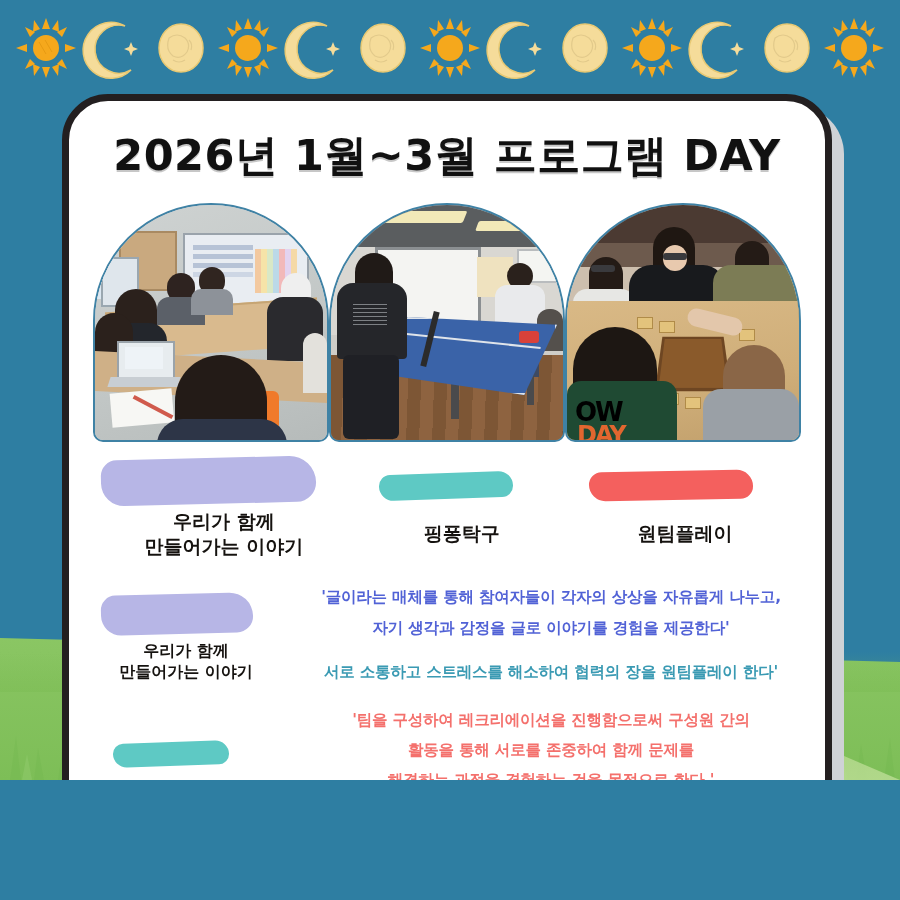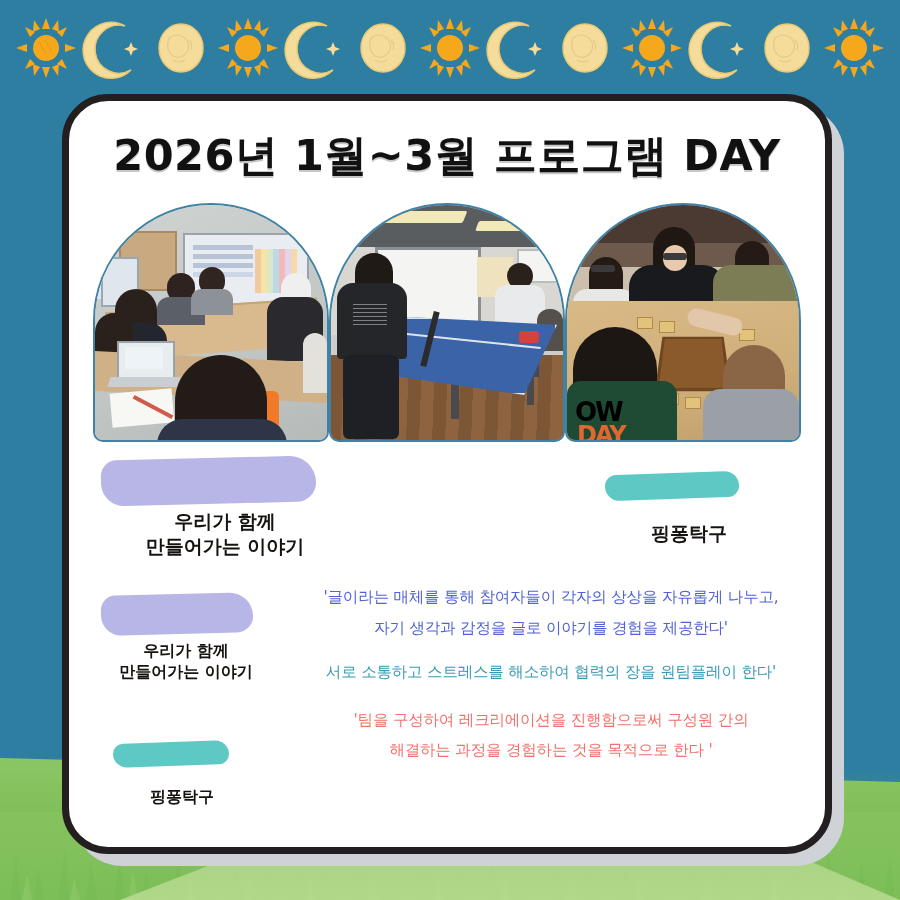--- a/index.html
+++ b/index.html
@@ -6,21 +6,21 @@
   html,body{margin:0;padding:0;}
   body{
     width:900px;height:900px;
     font-family:"DejaVu Sans","Liberation Sans",sans-serif;
     overflow:hidden;
     position:relative;
     background:#2e7ea2;
   }
   #stage{
     position:absolute;inset:0;
-    width:900px;height:900px;
+    width:900px;height:780px;
     overflow:hidden;
   }
 
   
   .bg-sky{
     position:absolute;left:0;top:0;width:900px;height:900px;
     background:#2e7ea2;
   }
   .bg-grass{
     position:absolute;left:0;bottom:0;width:900px;height:160px;
@@ -215,21 +215,21 @@
     border-radius:16px 26px 18px 22px;transform:rotate(-1.5deg);}
   .tag2{margin:56px 0 0 16px;width:150px;}
   .tag2 .hl{left:12px;top:1px;width:116px;height:24px;background:#5ec9c4;
     border-radius:12px 16px 12px 16px;transform:rotate(-2deg);}
 
   .paras{flex:1;padding-left:6px;padding-top:4px;}
   .para{
     text-align:center;
     font-size:15.5px;
     line-height:1.95;
-    font-weight:400;
+    font-weight:700;
     letter-spacing:-.2px;
     margin:0 0 14px 0;
   }
   .para.p-a{color:#5162d6;}
   .para.p-b{color:#3a9ab3;margin-top:6px;}
   .para.p-c{color:#f4706c;margin-top:18px;}
   .para .ln{display:block;}
 </style>
 </head>
 <body>
@@ -561,20 +561,24 @@
     <div class="caps">
       <div class="cap cap1">
         <span class="hl"></span>
         <span class="tx">우리가 함께
 만들어가는 이야기</span>
       </div>
       <div class="cap cap2">
         <span class="hl"></span>
         <span class="tx">핑퐁탁구</span>
       </div>
+      <div class="cap cap3">
+        <span class="hl"></span>
+        <span class="tx">원팀플레이</span>
+      </div>
     </div>
 
     <div class="body">
 
       <div class="tags">
         <div class="tag tag1">
           <span class="hl"></span>
           <span class="tx">우리가 함께
 만들어가는 이야기</span>
         </div>
@@ -591,20 +595,21 @@
           <span class="ln">'글이라는 매체를 통해 참여자들이 각자의 상상을 자유롭게 나누고,</span>
           <span class="ln">자기 생각과 감정을 글로 이야기를 경험을 제공한다'</span>
         </p>
 
         <p class="para p-b">
           <span class="ln">서로 소통하고 스트레스를 해소하여 협력의 장을 원팀플레이 한다'</span>
         </p>
 
         <p class="para p-c">
           <span class="ln">'팀을 구성하여 레크리에이션을 진행함으로써 구성원 간의</span>
+          <span class="ln">활동을 통해 서로를 존중하여 함께 문제를</span>
           <span class="ln">해결하는 과정을 경험하는 것을 목적으로 한다 '</span>
         </p>
 
       </div>
     </div>
 
   </div>
 </div>
 
 </body></html>

